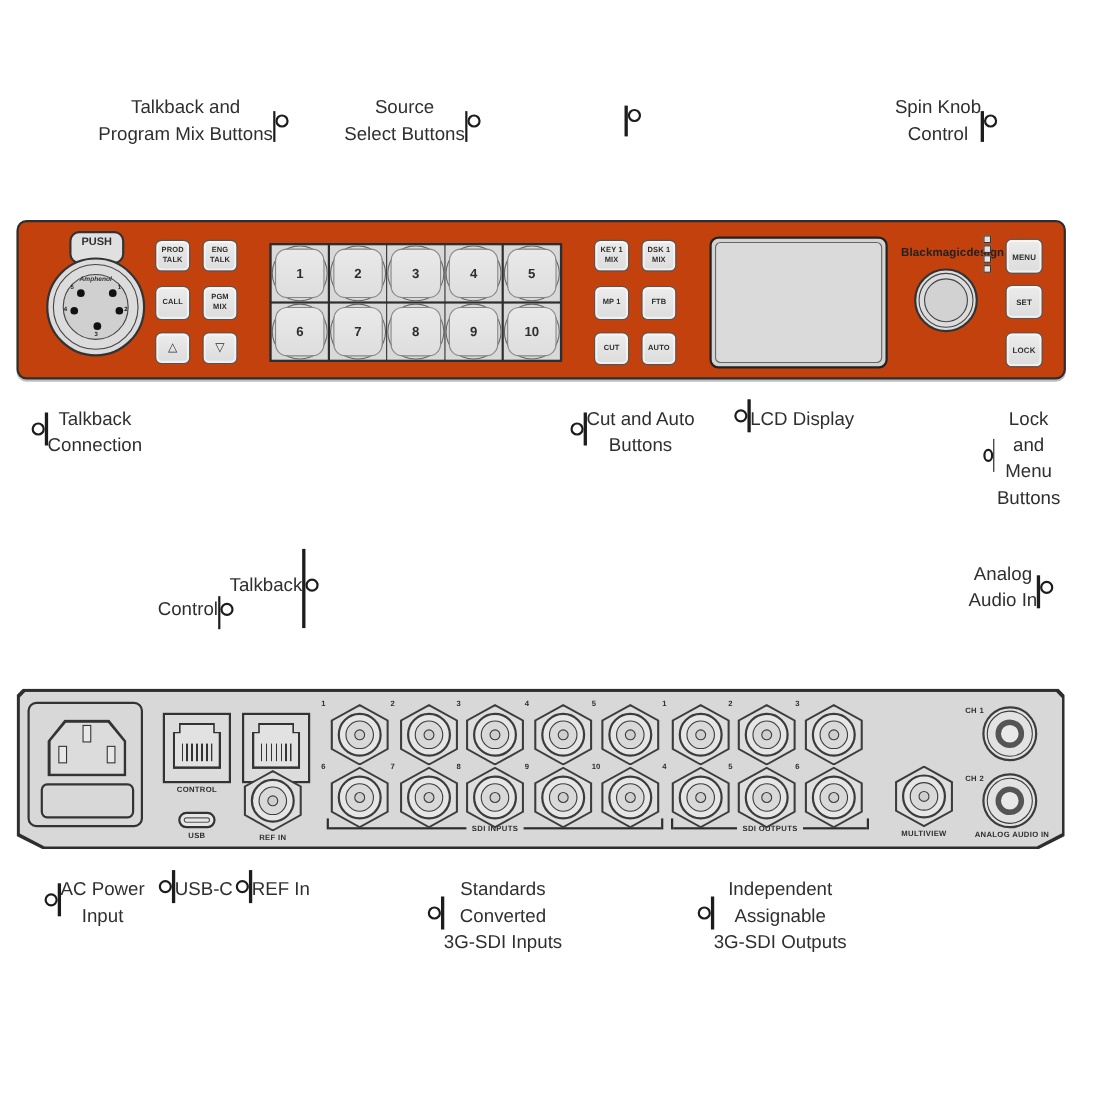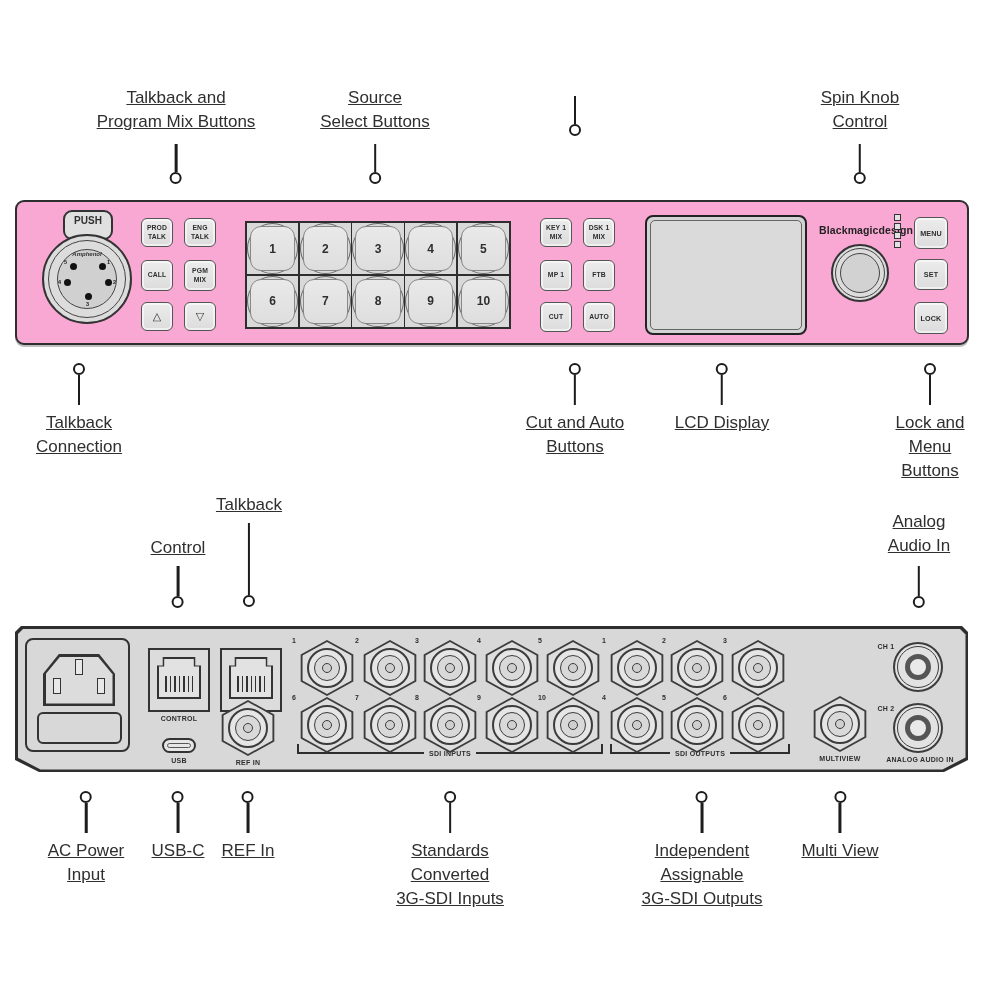--- a/index.html
+++ b/index.html
@@ -3,31 +3,31 @@
 <meta charset="utf-8">
 <style>
   * { margin:0; padding:0; box-sizing:border-box; }
   html,body { background:#ffffff; }
   .canvas {
     position:relative; width:1000px; height:1000px; background:#ffffff;
     font-family:"Liberation Sans", sans-serif; color:#2f2f2f; overflow:hidden;
   }
 
   
-  .callout { position:absolute; transform:translateX(-50%); display:flex; flex-direction:column; align-items:center;text-decoration:underline; }
+  .callout { position:absolute; transform:translateX(-50%); display:flex; flex-direction:row; align-items:center; }
   .co-label { font-size:17px; line-height:1.42; text-align:center; white-space:pre-line; color:#2f2f2f; }
   .co-line  { width:2.5px; background:#1c1c1c; }
   .co-circle{ width:12px; height:12px; border:2.5px solid #1c1c1c; border-radius:50%; background:#fff; }
   .callout.down .co-line { margin-top:10px; }
   .callout.up .co-label  { margin-top:6px; }
 
   
   .front-panel {
     position:absolute; left:15px; top:200px; width:954px; height:145px;
-    background:#f9a8d4; border:2.5px solid #2e2e2e; border-radius:9px;
+    background:#c2410c; border:2.5px solid #2e2e2e; border-radius:9px;
     box-shadow:0 2px 0 rgba(0,0,0,0.25);
   }
   .rear-wrap { position:absolute; left:15px; top:626px; width:953px; height:146px; }
   .rear-outer { position:absolute; inset:0; background:#2e2e2e;
     clip-path:polygon(0 6px,6px 0,calc(100% - 6px) 0,100% 6px,100% calc(100% - 12px),calc(100% - 24px) 100%,24px 100%,0 calc(100% - 12px)); }
   .rear-inner { position:absolute; inset:2.5px; background:#d8d8d8;
     clip-path:polygon(0 6px,6px 0,calc(100% - 6px) 0,100% 6px,100% calc(100% - 12px),calc(100% - 23px) 100%,23px 100%,0 calc(100% - 12px)); }
   .rear-content { position:absolute; inset:0; }
   .btn {
     position:absolute; display:flex; align-items:center; justify-content:center;
@@ -528,19 +528,14 @@
 Converted
 3G-SDI Inputs</div>
   </div>
   <div class="callout up" style="left:702px; top:791px;justify-content:flex-end;">
     <div class="co-circle"></div>
     <div class="co-line" style="height:30px;"></div>
     <div class="co-label">Independent
 Assignable
 3G-SDI Outputs</div>
   </div>
-  <div class="callout up" style="left:840px; top:791px;">
-    <div class="co-circle"></div>
-    <div class="co-line" style="height:30px;"></div>
-    <div class="co-label">Multi View</div>
-  </div>
 
 </div>
 
 </body></html>

